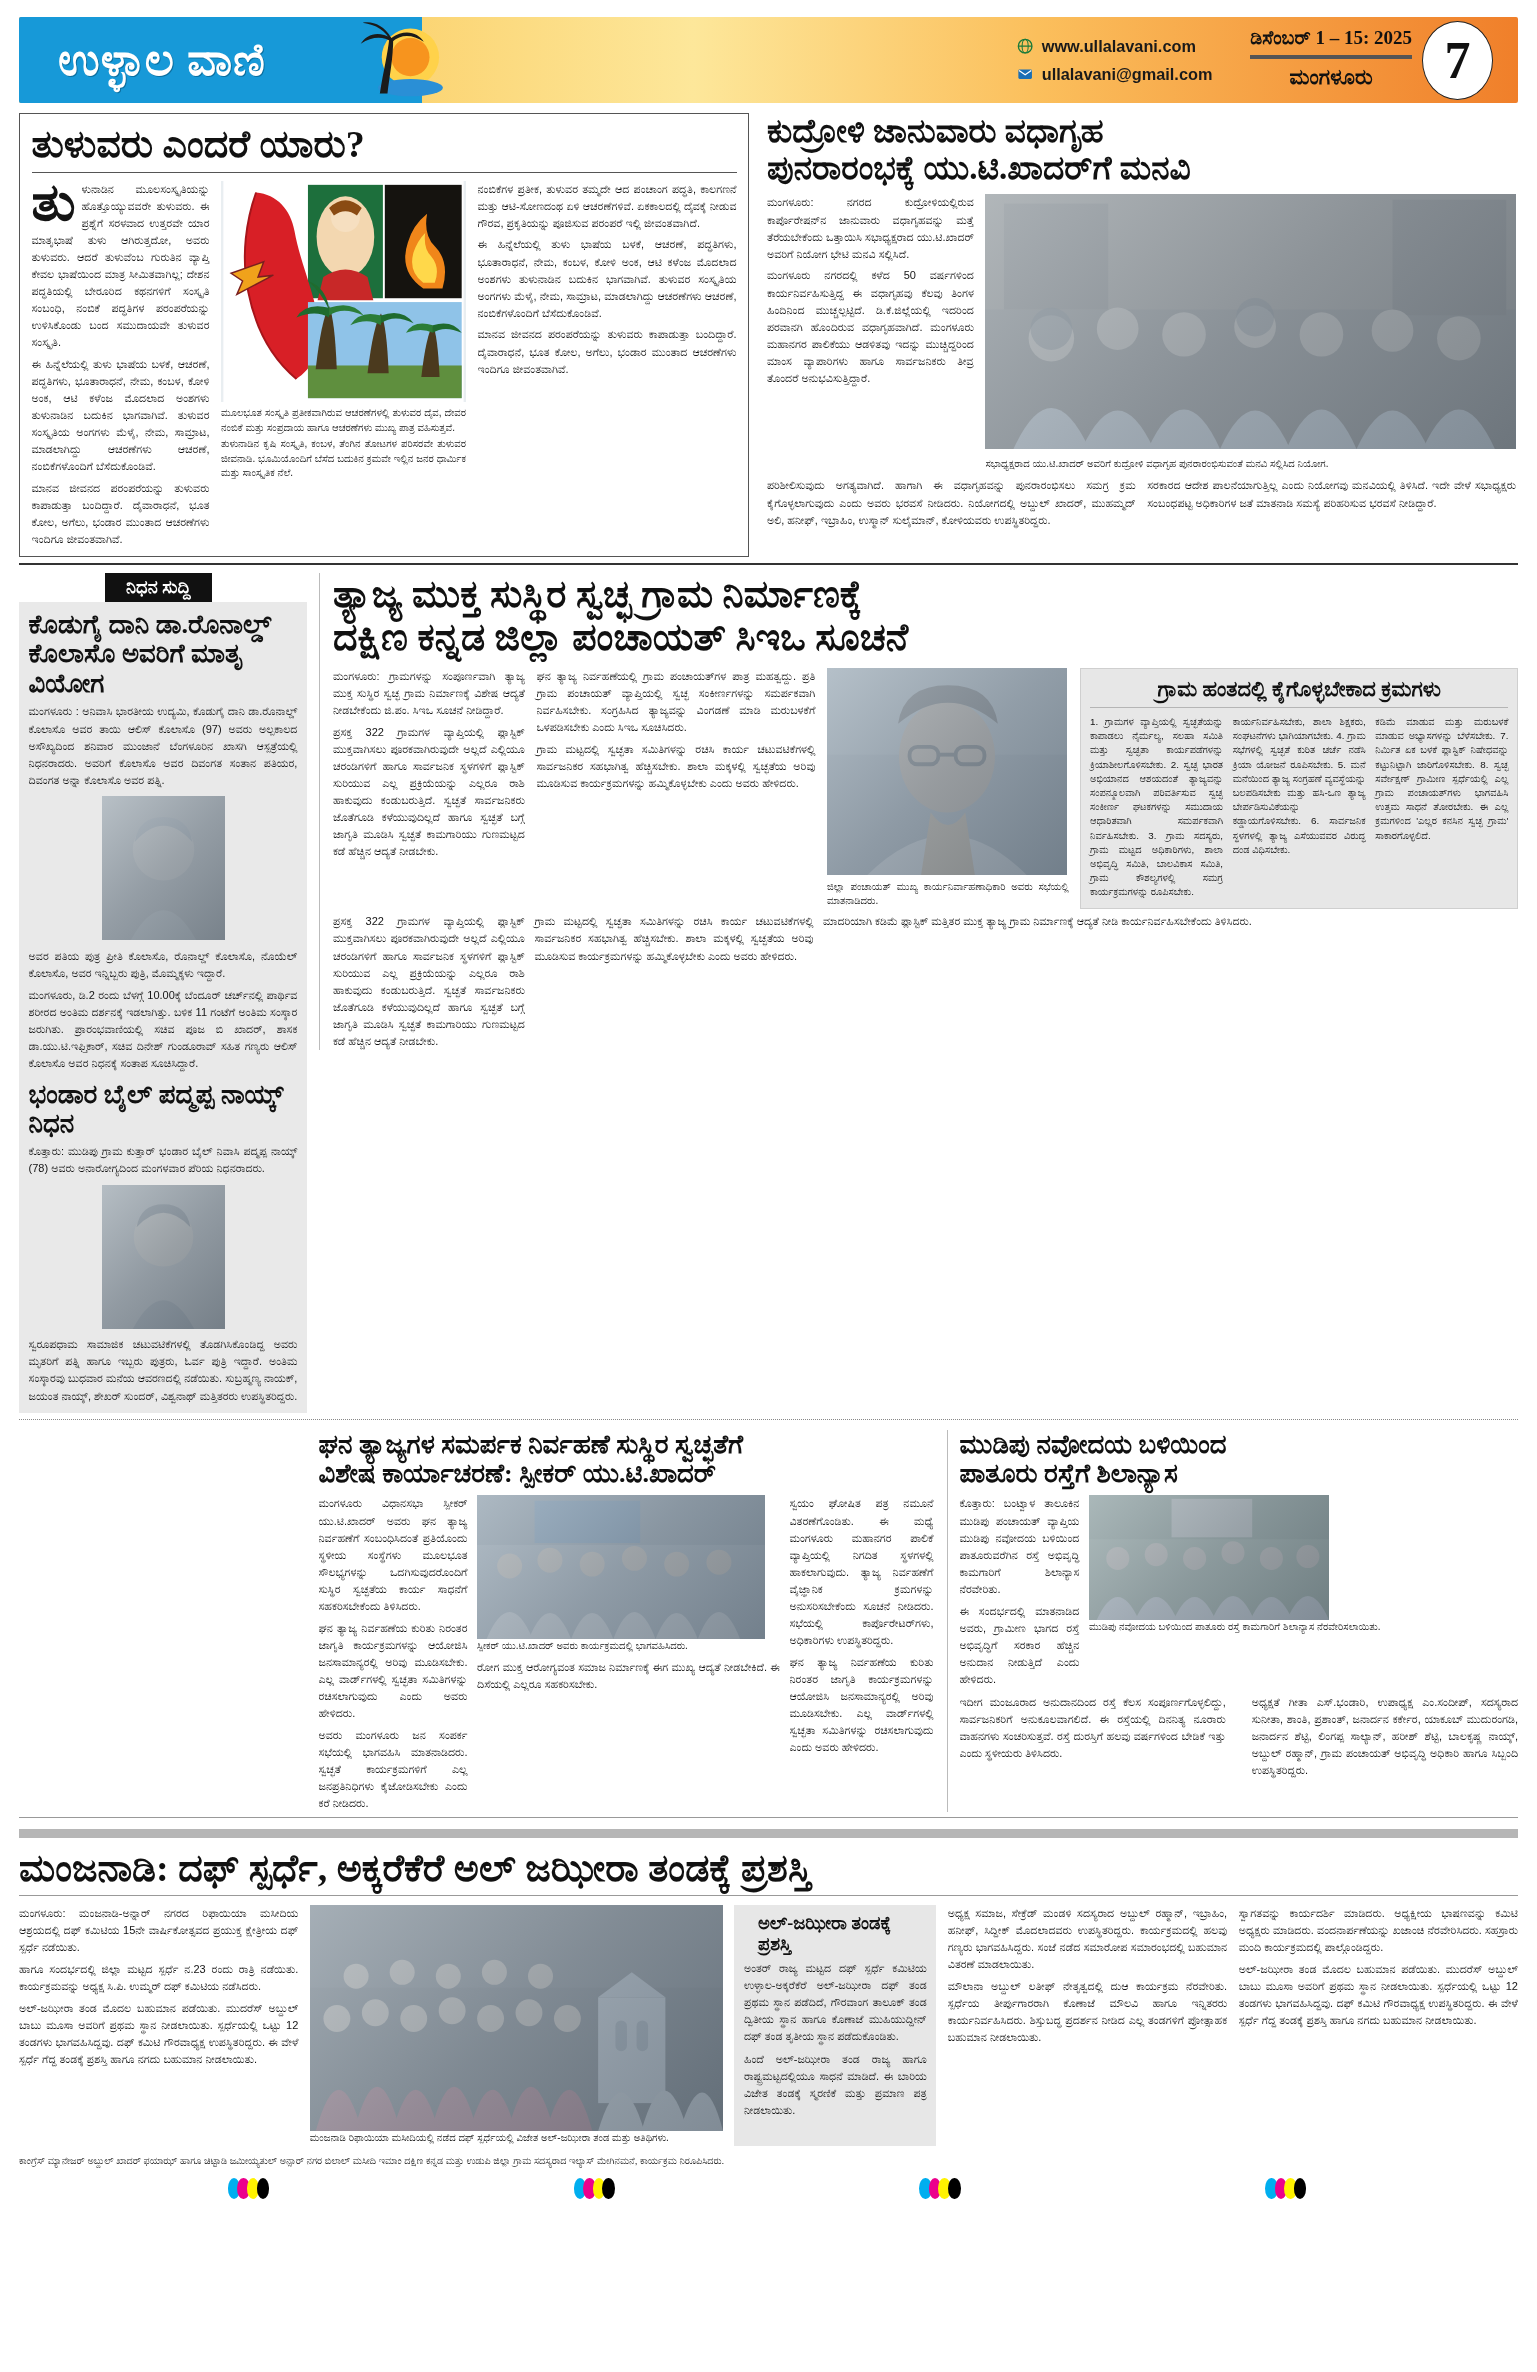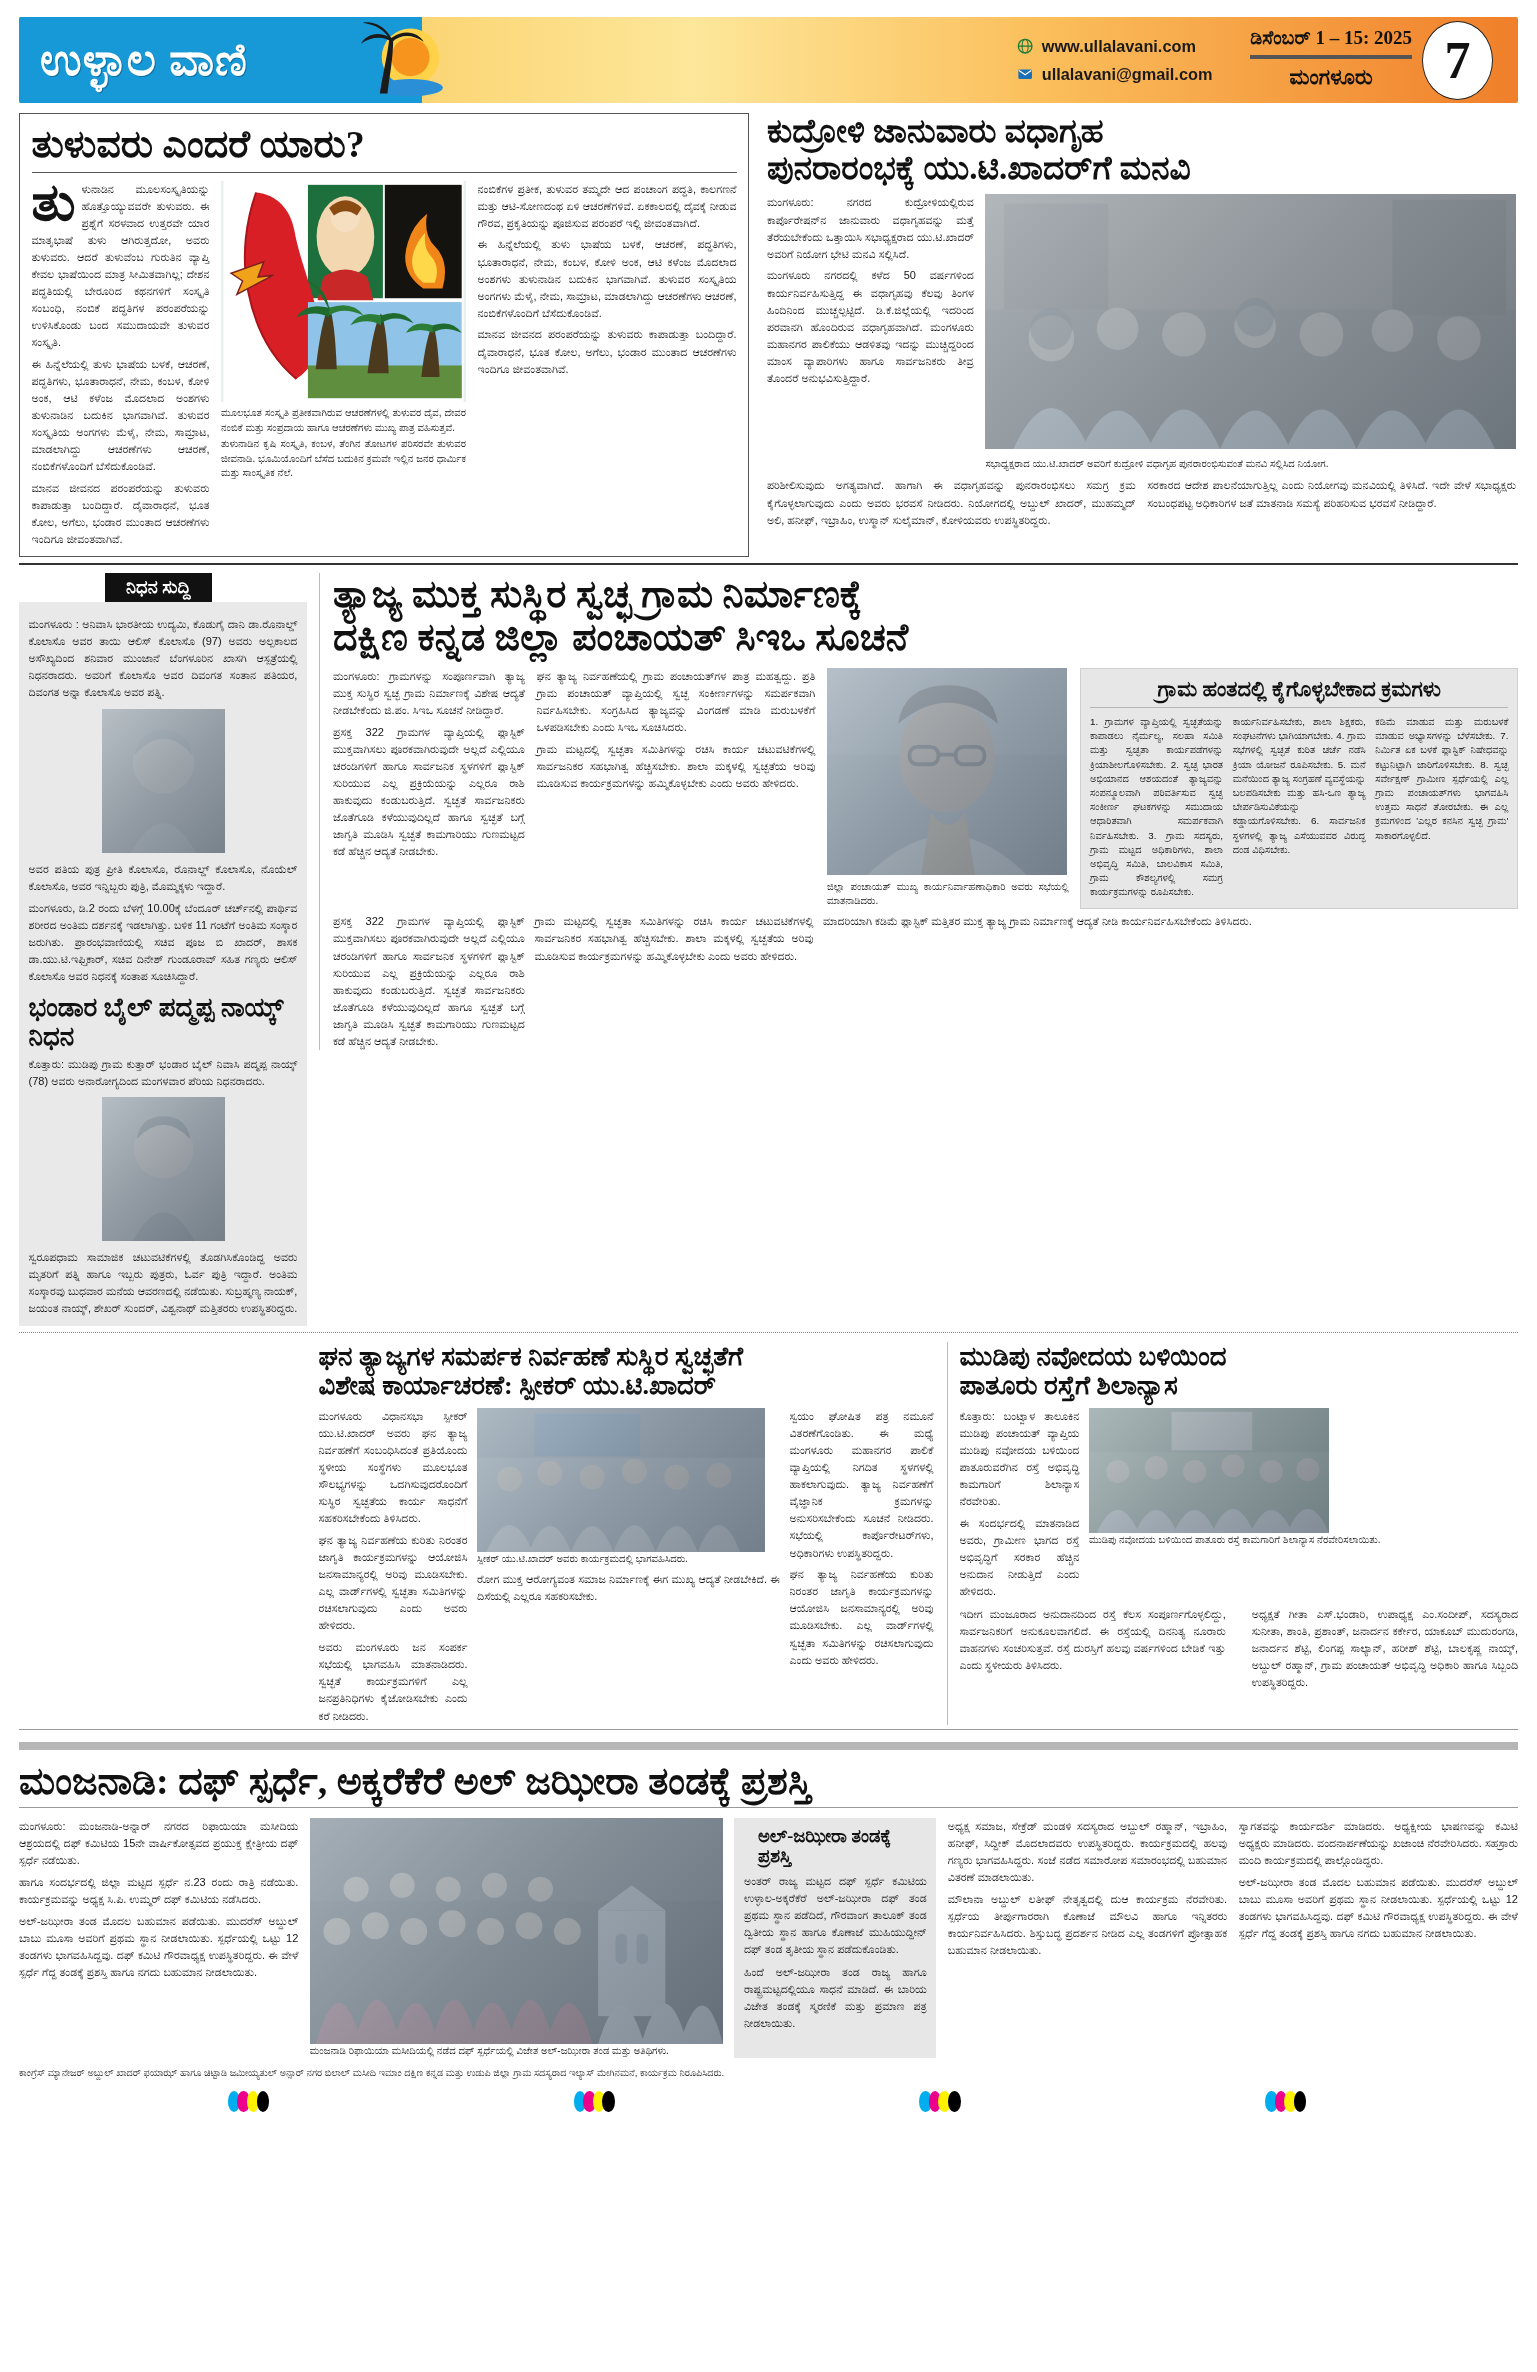--- a/index.html
+++ b/index.html
@@ -24,21 +24,21 @@
     background: linear-gradient(90deg,#f6a33c 0%, #fbd06a 22%, #fde79a 45%, #fbbf5c 68%, #f07f2a 100%);
     border-radius: 1.9px;
     position: relative;
     overflow: hidden;
   }
   .logo-block {
     width: 403px;
     background: #1799d8;
     display: flex;
     align-items: center;
-    padding-left: 21px;
+    padding-left: 39px;
     position: relative;
   }
   .logo-text {
     font-family: "Liberation Serif", serif;
     font-size: 45px;
     font-weight: bold;
     color: #ffffff;
     letter-spacing: 1px;
     text-shadow: 1px 1px 0 #0b6fa0;
     white-space: nowrap;
@@ -320,20 +320,21 @@
     </div>
   </div>
 
   <div class="hline"></div>
 
   <div class="sec-mid">
 
     <div class="col-left">
       <div class="tag-black">ನಿಧನ ಸುದ್ದಿ</div>
       <div class="obit-box">
+        <div class="hl hl-md">ಕೊಡುಗೈ ದಾನಿ ಡಾ.ರೊನಾಲ್ಡ್ ಕೊಲಾಸೊ ಅವರಿಗೆ ಮಾತೃ ವಿಯೋಗ</div>
         <div class="body-col" style="margin-top:5.8px">ಮಂಗಳೂರು : ಅನಿವಾಸಿ ಭಾರತೀಯ ಉದ್ಯಮಿ, ಕೊಡುಗೈ ದಾನಿ ಡಾ.ರೊನಾಲ್ಡ್ ಕೊಲಾಸೊ ಅವರ ತಾಯಿ ಆಲಿಸ್ ಕೊಲಾಸೊ (97) ಅವರು ಅಲ್ಪಕಾಲದ ಅಸೌಖ್ಯದಿಂದ ಶನಿವಾರ ಮುಂಜಾನೆ ಬೆಂಗಳೂರಿನ ಖಾಸಗಿ ಆಸ್ಪತ್ರೆಯಲ್ಲಿ ನಿಧನರಾದರು. ಅವರಿಗೆ ಕೊಲಾಸೊ ಅವರ ದಿವಂಗತ ಸಂತಾನ ಪತಿಯರ, ದಿವಂಗತ ಅನ್ನಾ ಕೊಲಾಸೊ ಅವರ ಪತ್ನಿ.</div>
         <div class="port photo">
           <svg viewBox="0 0 128 150" width="100%" height="100%" preserveAspectRatio="none">
             <rect width="128" height="150" fill="#b9b0a6"></rect>
             <circle cx="64" cy="56" r="32" fill="#e6d3bf"></circle>
             <path d="M30 150 q34 -62 68 0 z" fill="#d8d2c8"></path>
             <path d="M34 48 q30 -34 60 0 q-4 -26 -30 -26 q-26 0 -30 26 z" fill="#9b9b9b"></path>
           </svg>
         </div>
         <div class="body-col">ಅವರ ಪತಿಯ ಪುತ್ರ ಪ್ರೀತಿ ಕೊಲಾಸೊ, ರೊನಾಲ್ಡ್ ಕೊಲಾಸೊ, ನೊಯೆಲ್ ಕೊಲಾಸೊ, ಅವರ ಇನ್ನಿಬ್ಬರು ಪುತ್ರಿ, ಮೊಮ್ಮಕ್ಕಳು ಇದ್ದಾರೆ.</div>

